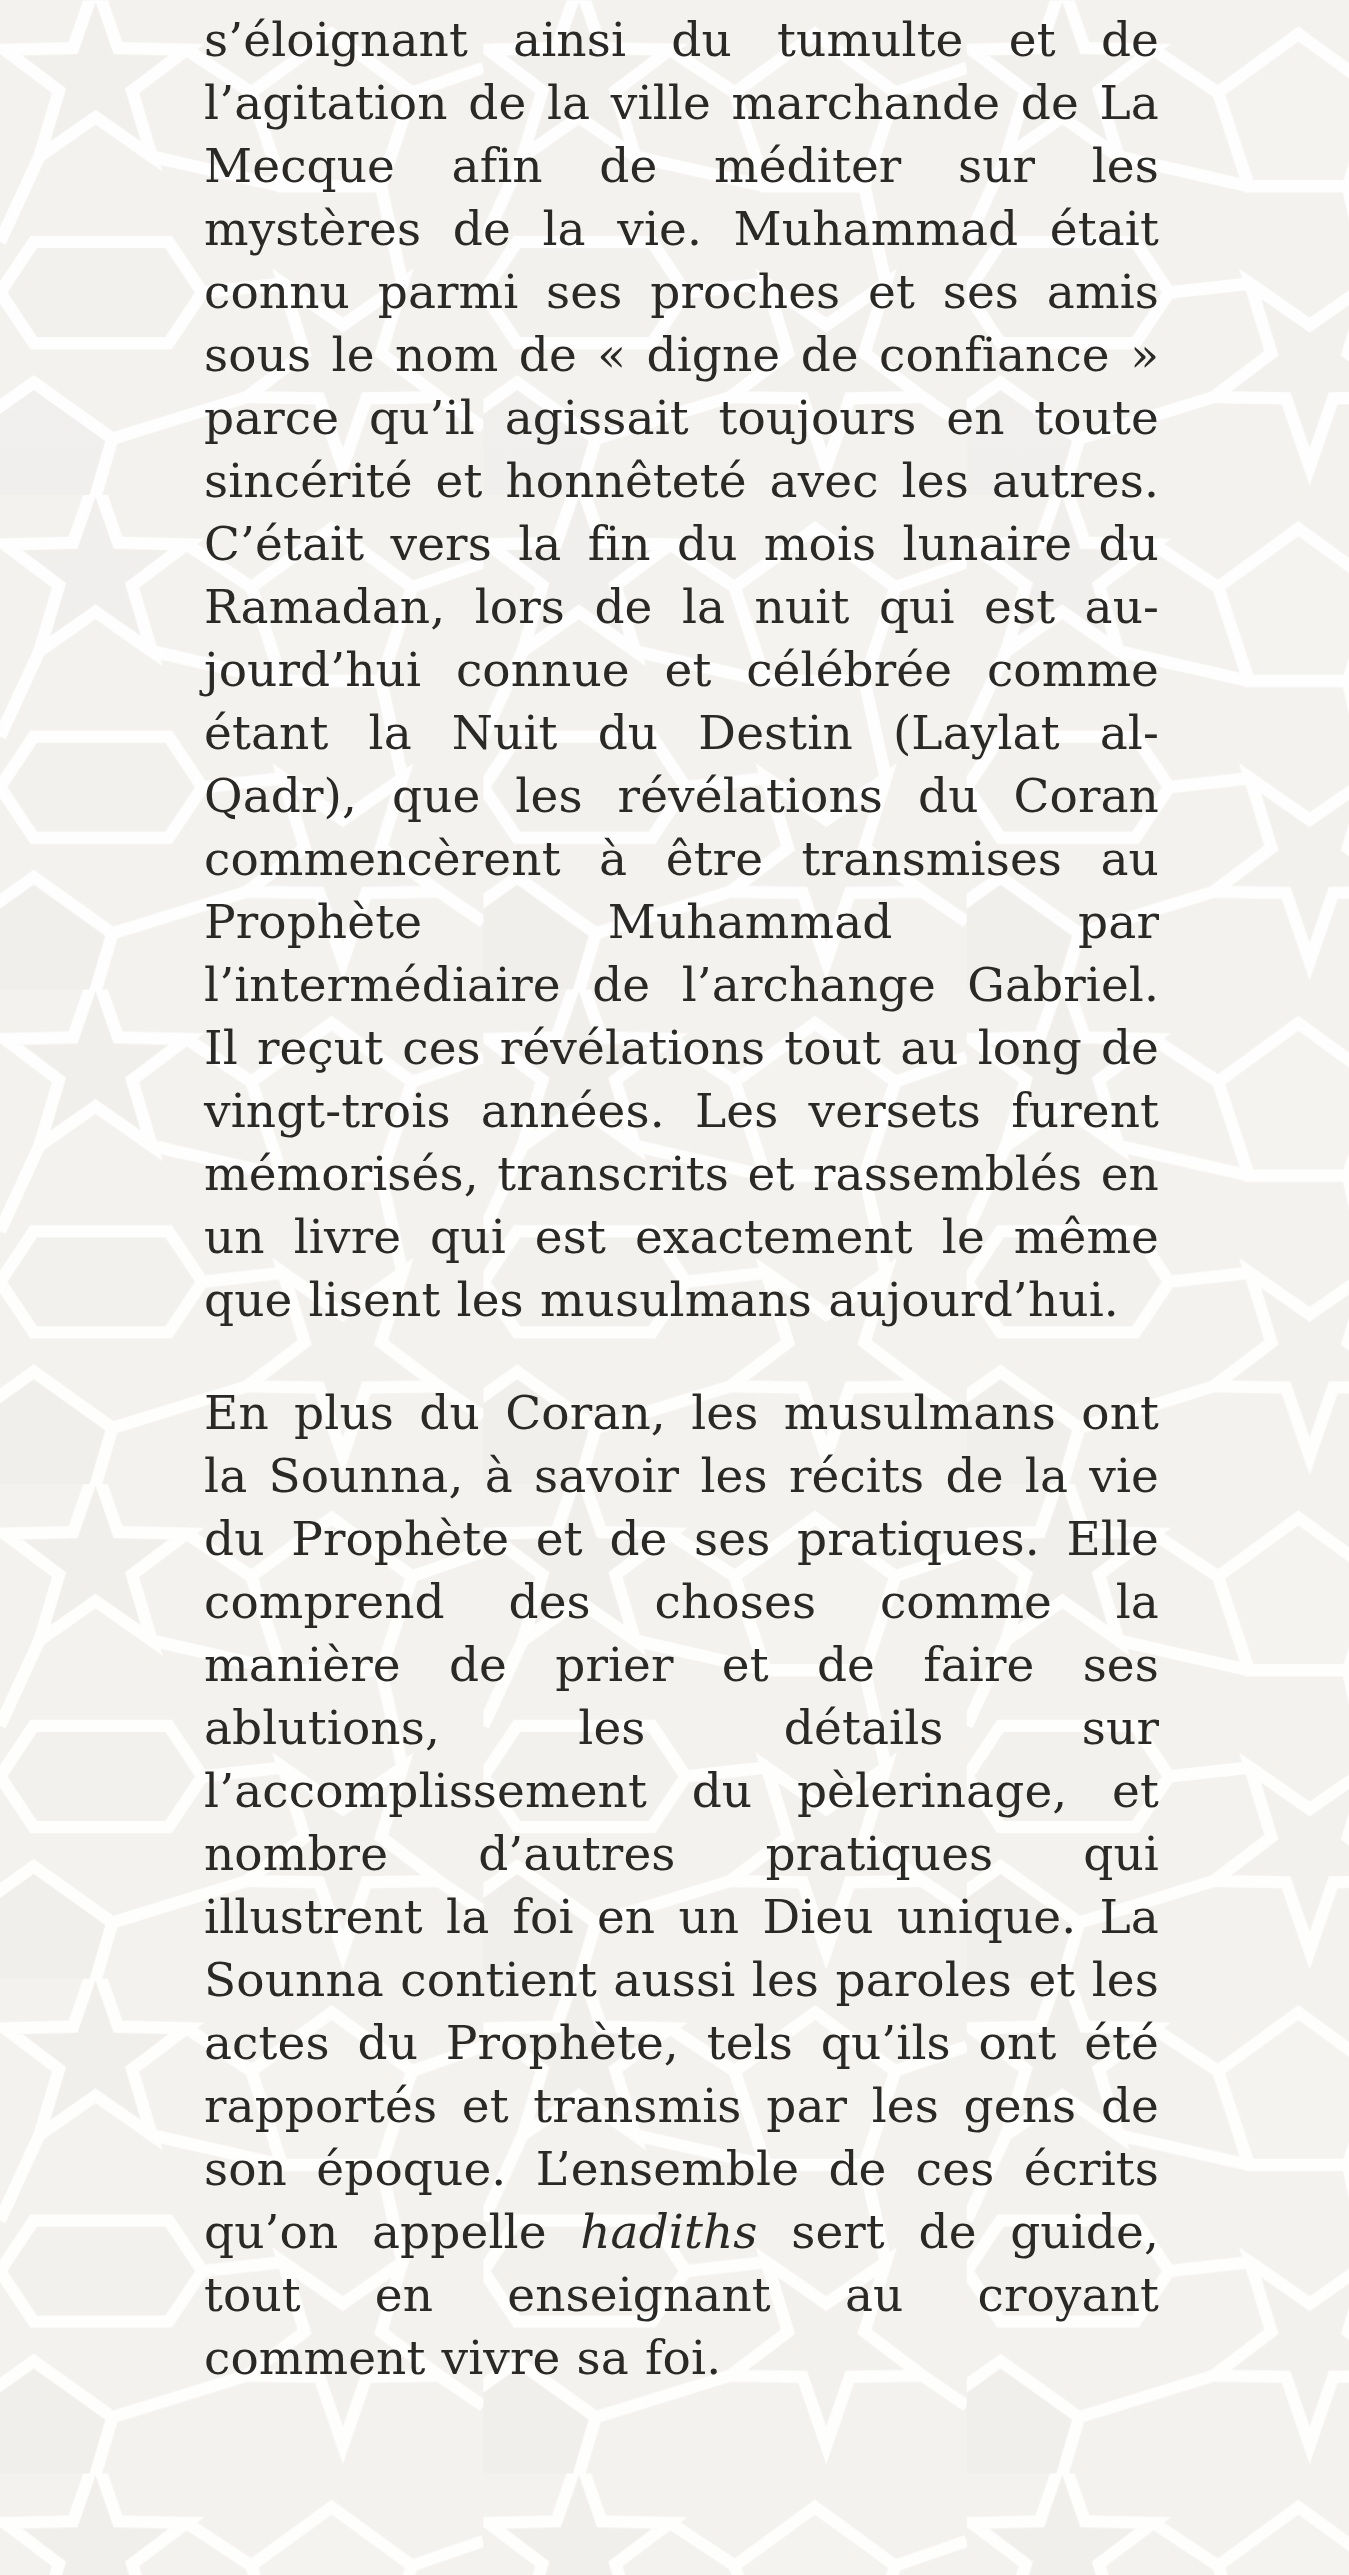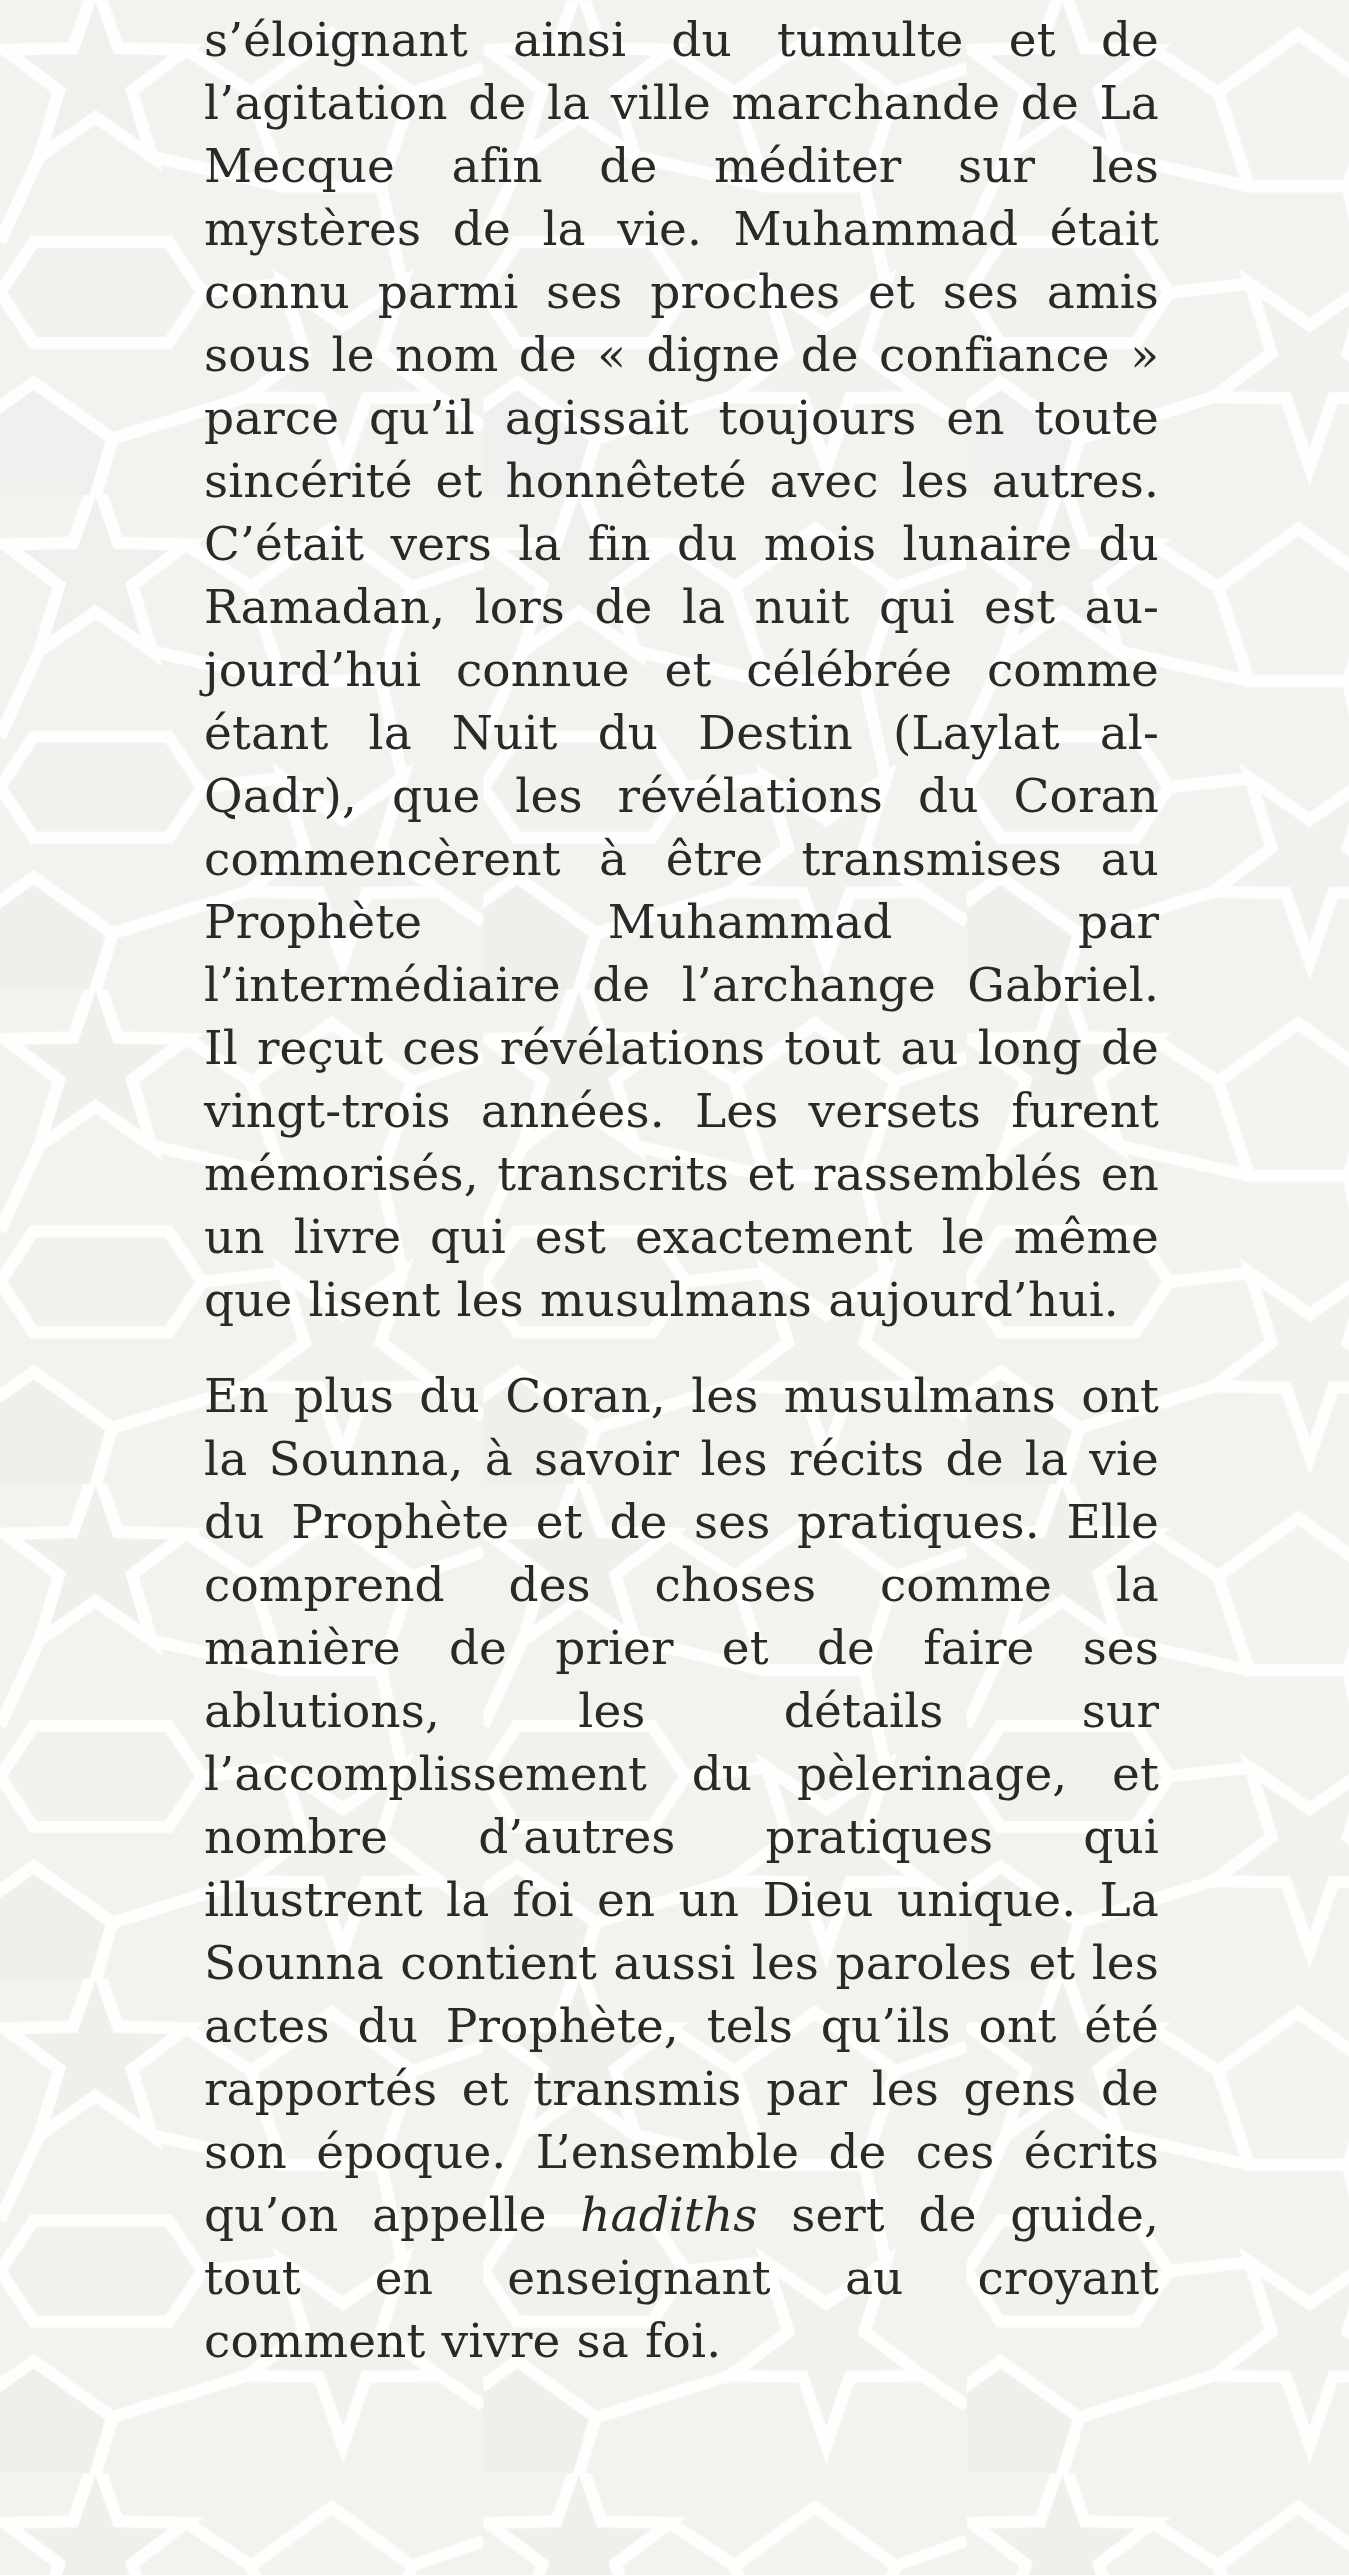--- a/index.html
+++ b/index.html
@@ -34,21 +34,21 @@
   }
   .para{
     margin:0;
     font-size:47px;
     line-height:63px;
     text-align:justify;
     letter-spacing:0.1px;
     word-spacing:1.1px;
   }
   .para + .para{
-    margin-top:33px;
+    margin-top:50px;
   }
   .para em{
     font-style:italic;
   }
 </style>
 </head>
 <body>
 
 <div class="page">
 

